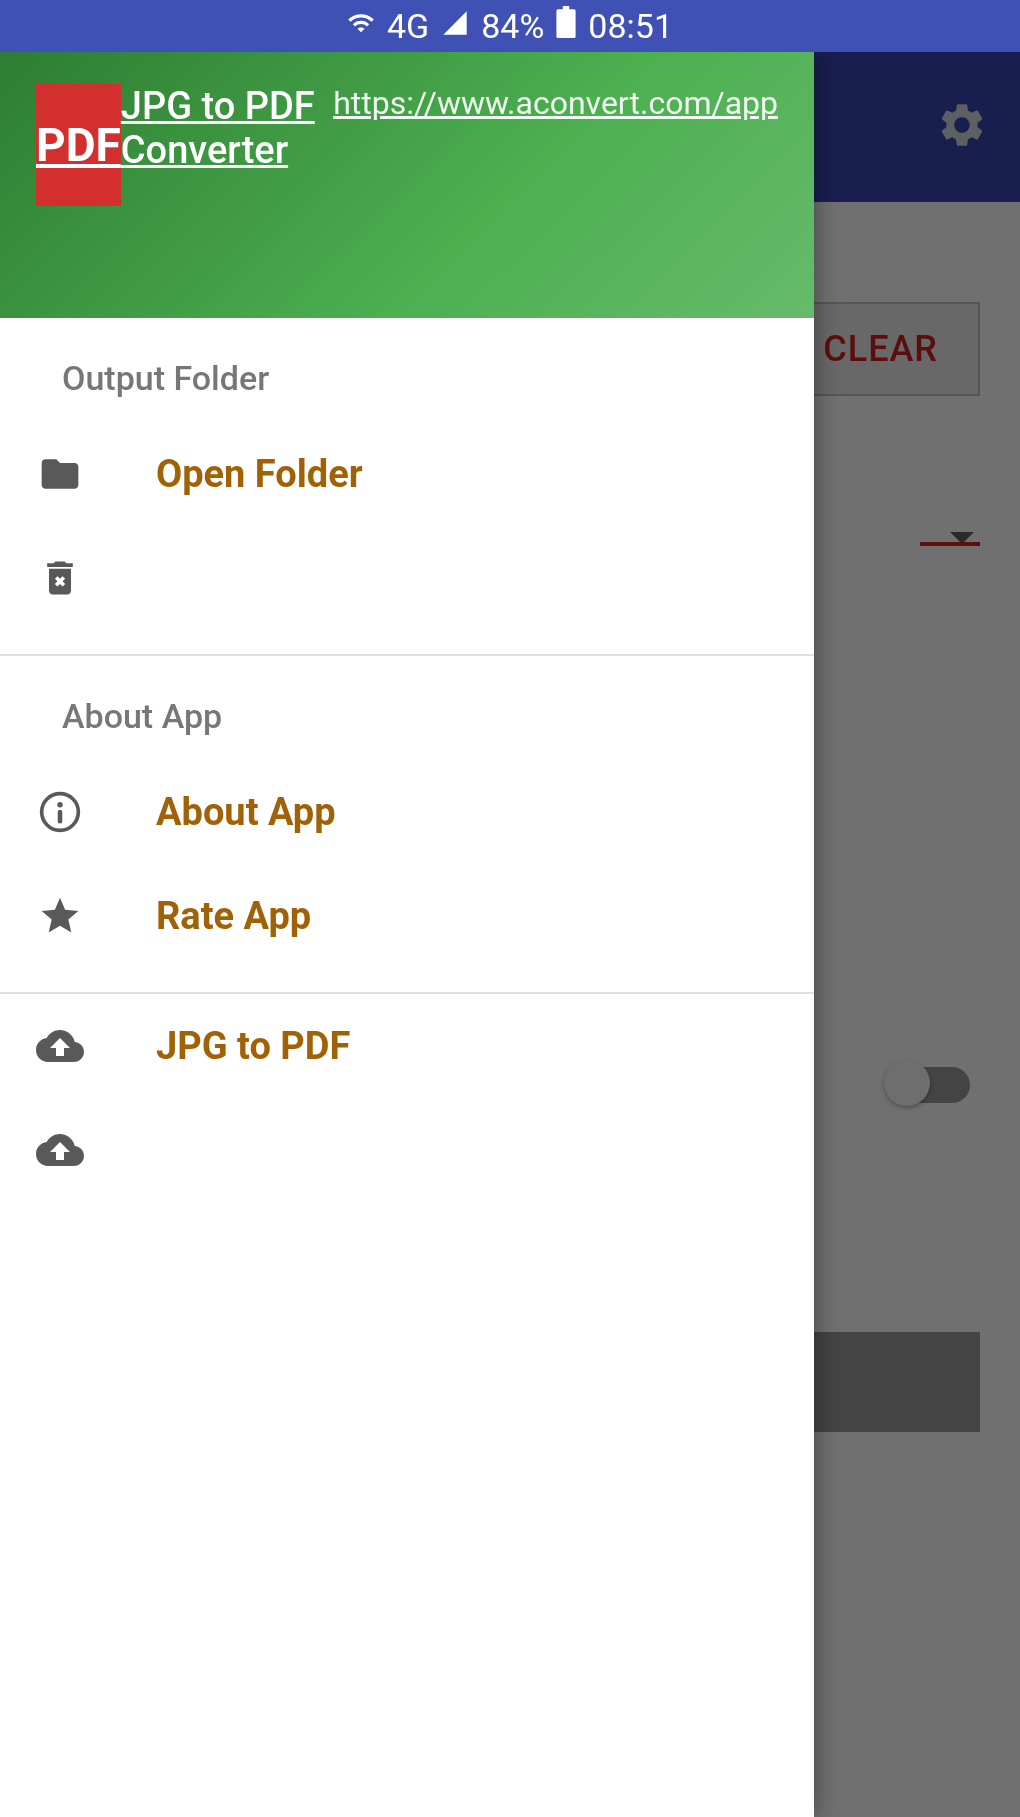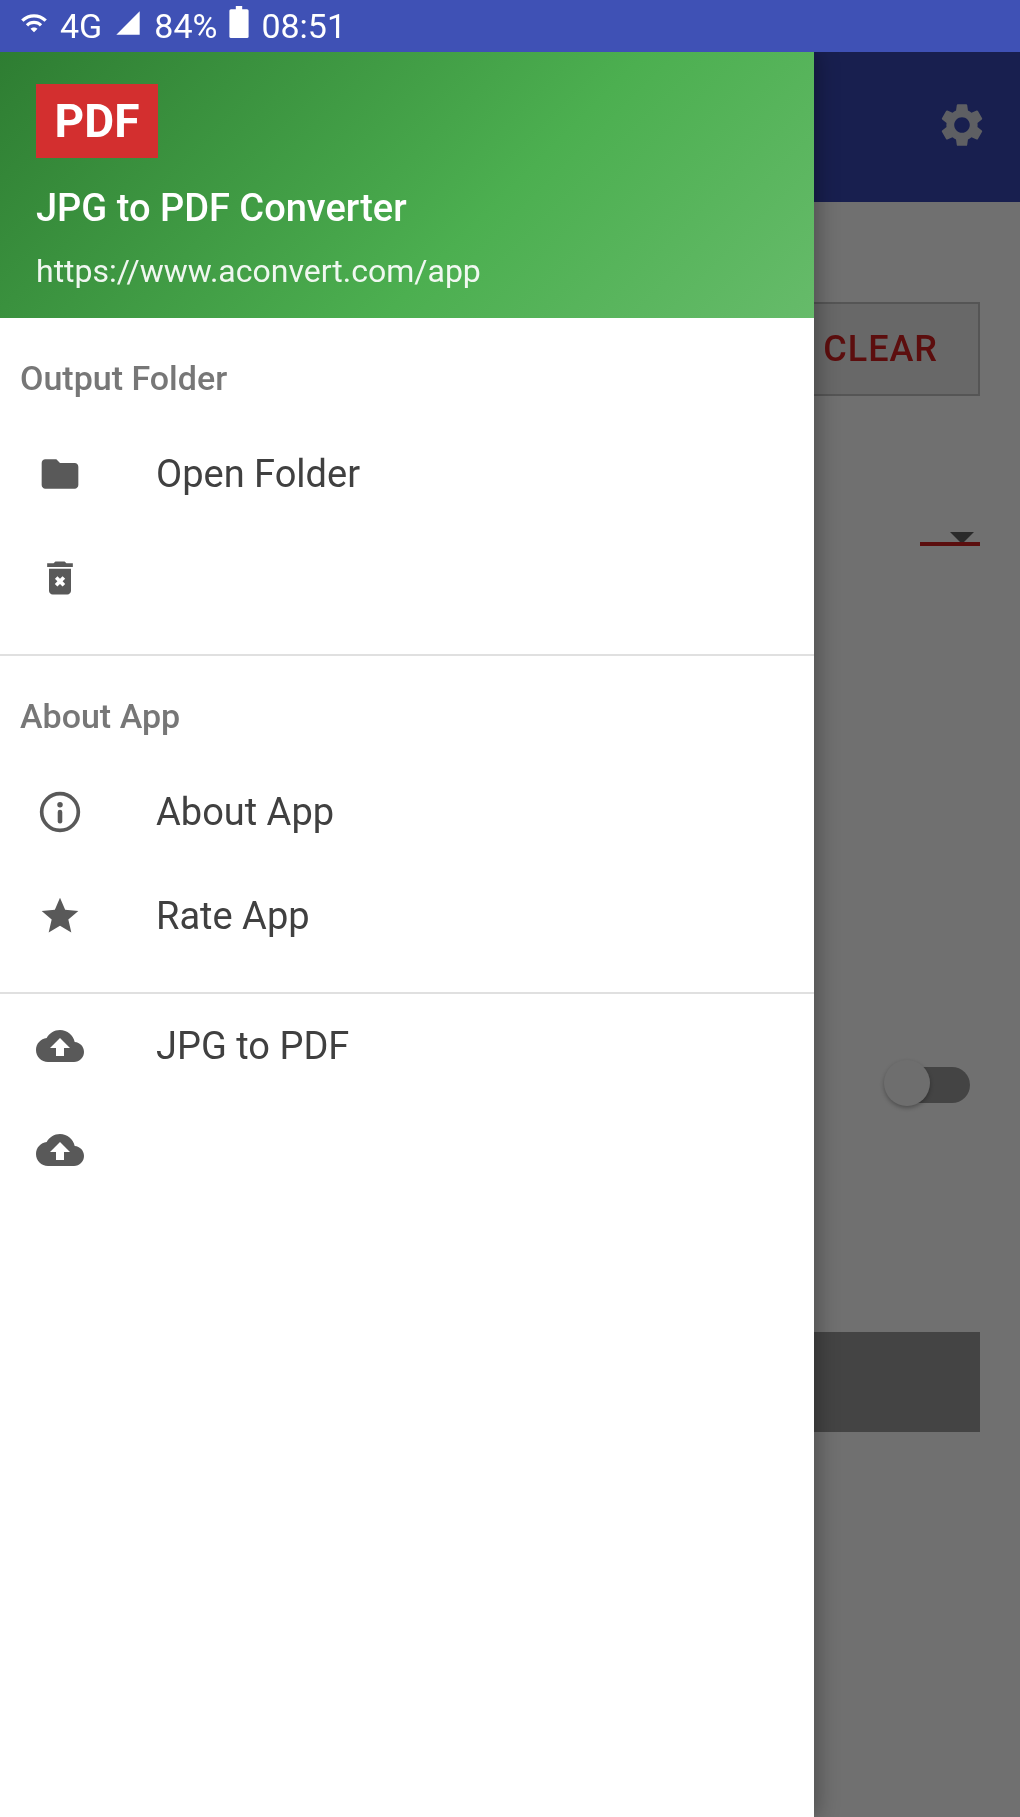--- a/index.html
+++ b/index.html
@@ -15,21 +15,21 @@
       background: #303030;
       position: relative;
       overflow: hidden;
     }
     
     .status-bar {
       height: 52px;
       background: #3F51B5;
       display: flex;
       align-items: center;
-      justify-content: flex-start;
+      justify-content: center;
       padding: 0 20px;
       color: white;
       font-size: 32px;
       gap: 12px;
       position: relative;
       z-index: 100;
     }
     
     .status-text {
       font-size: 34px;
@@ -149,22 +149,23 @@
       box-shadow: 4px 0 20px rgba(0,0,0,0.3);
       display: flex;
       flex-direction: column;
     }
     
     .drawer-header {
       height: 266px;
       background: linear-gradient(135deg, #2E7D32 0%, #4CAF50 60%, #66BB6A 100%);
       padding: 32px 36px 28px 36px;
       display: flex;
-      flex-direction: column;
+      flex-direction: row;
       color: white;
+      text-decoration: underline;
     }
     
     .pdf-logo {
       width: 122px;
       height: 122px;
       background: #D32F2F;
       display: flex;
       align-items: center;
       justify-content: center;
       color: white;
@@ -187,20 +188,21 @@
     .drawer-body {
       flex: 1;
       overflow-y: auto;
     }
     
     .section-header {
       padding: 40px 36px 24px 20px;
       font-size: 34px;
       color: #777;
       font-weight: 500;
+      margin-left: 42px;
     }
     
     .menu-item {
       display: flex;
       align-items: center;
       padding: 28px 36px;
       gap: 72px;
       cursor: pointer;
     }
     
@@ -208,22 +210,22 @@
       width: 48px;
       height: 48px;
       display: flex;
       align-items: center;
       justify-content: center;
       color: #595959;
     }
     
     .menu-label {
       font-size: 38px;
-      color: #404040;
-      font-weight: 400;
+      color: #a16207;
+      font-weight: 700;
     }
     
     .divider {
       height: 2px;
       background: #e0e0e0;
       margin: 24px 0 0 0;
     }
   </style>
 </head>
 <body>

